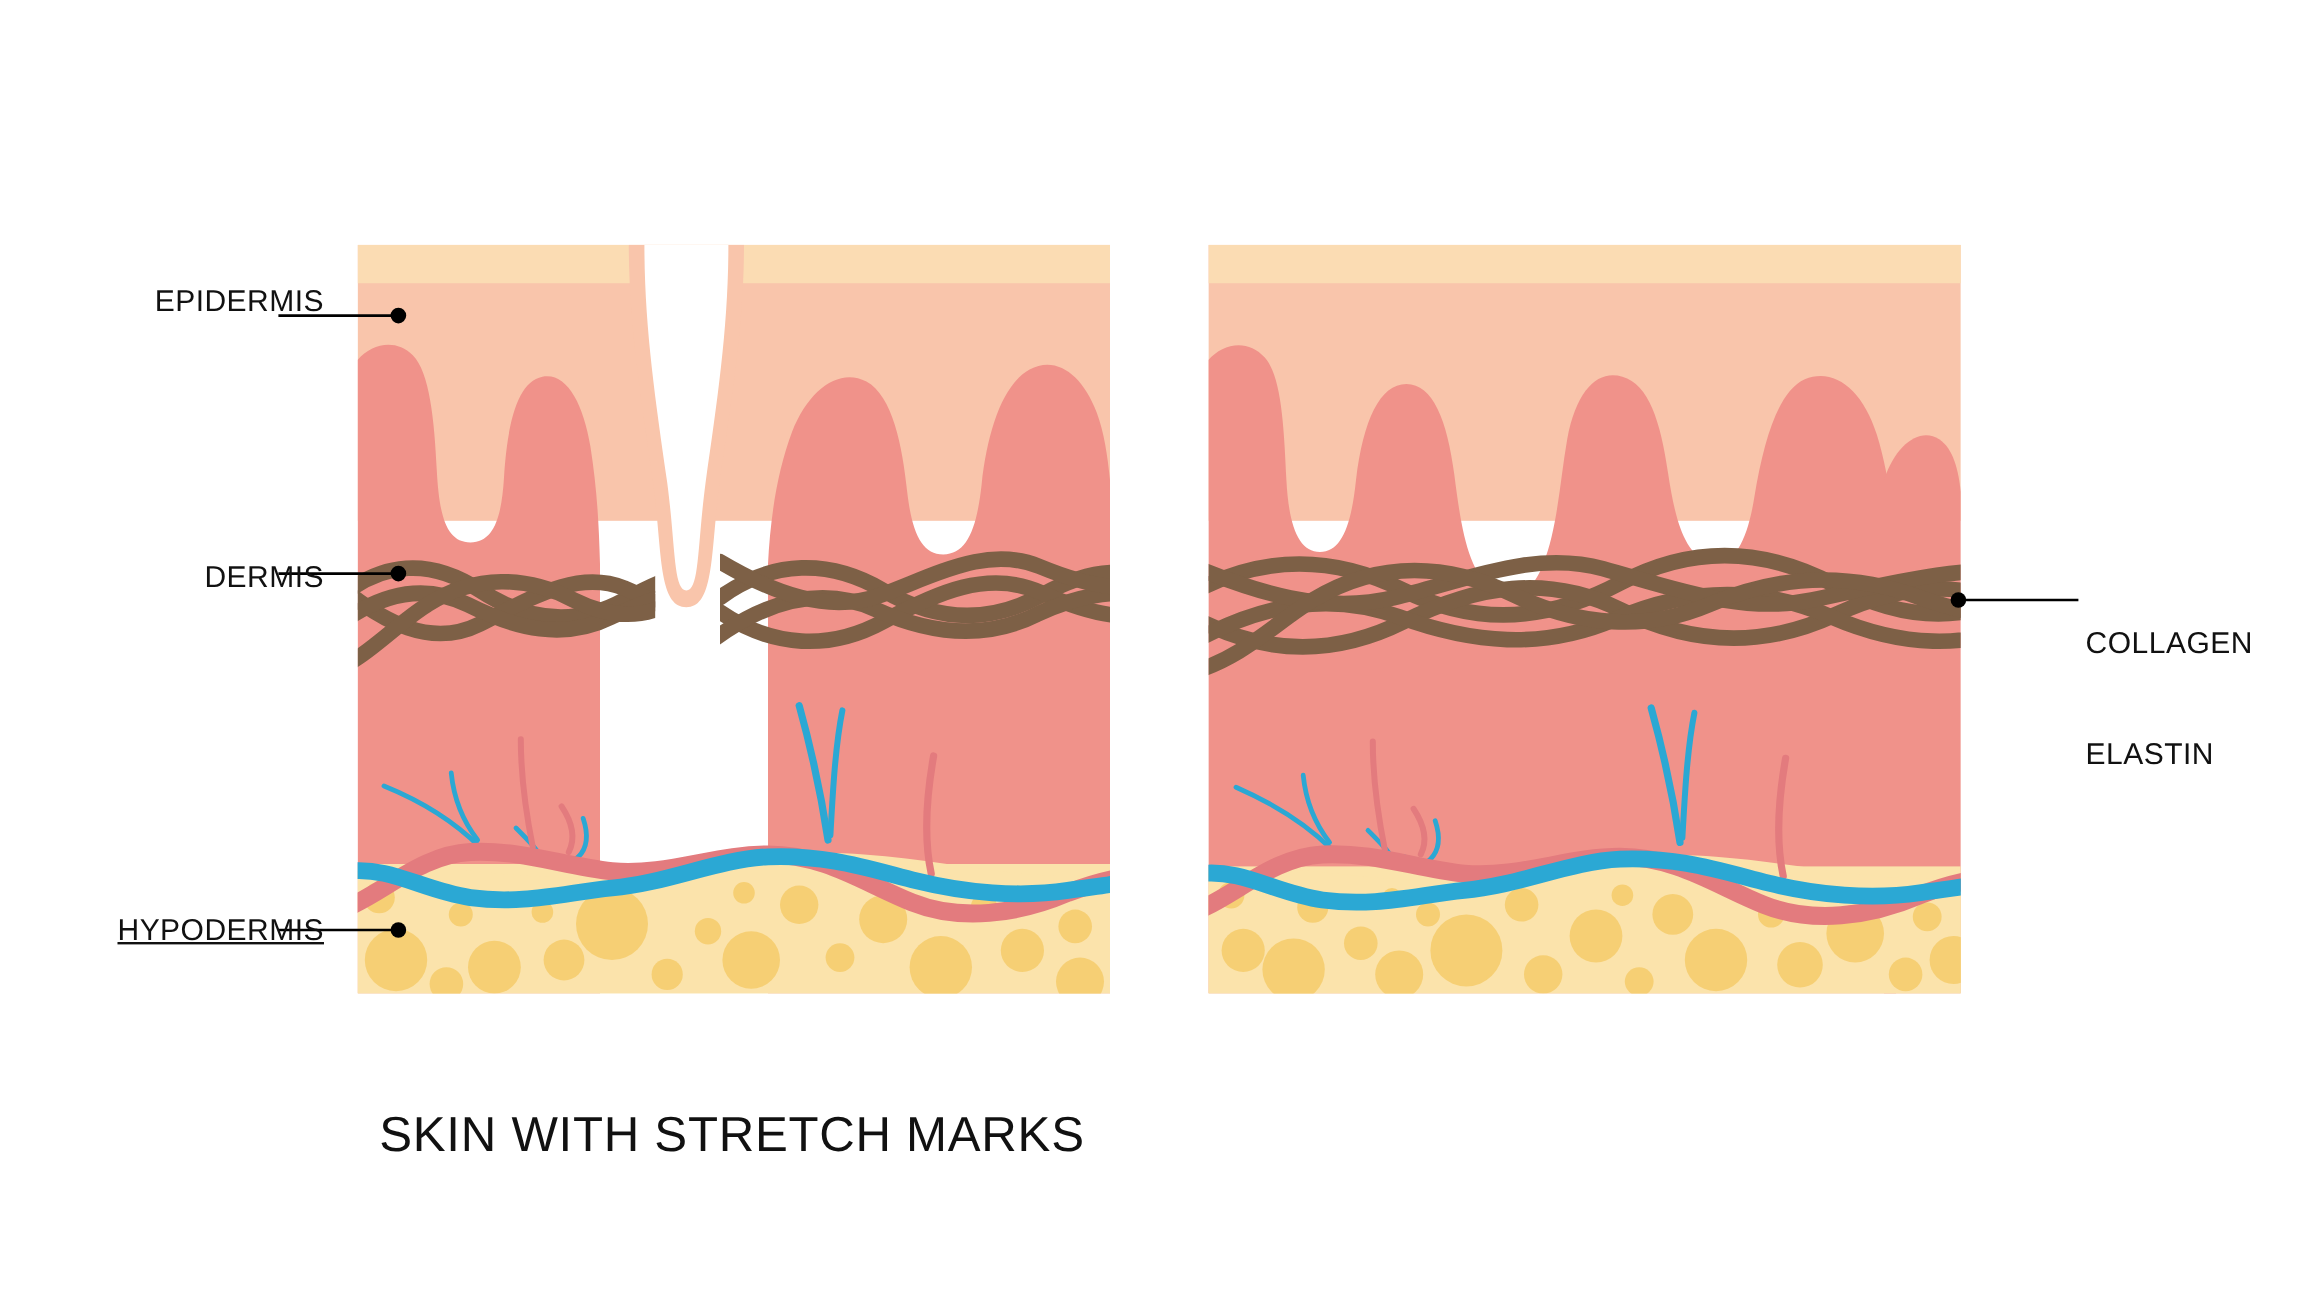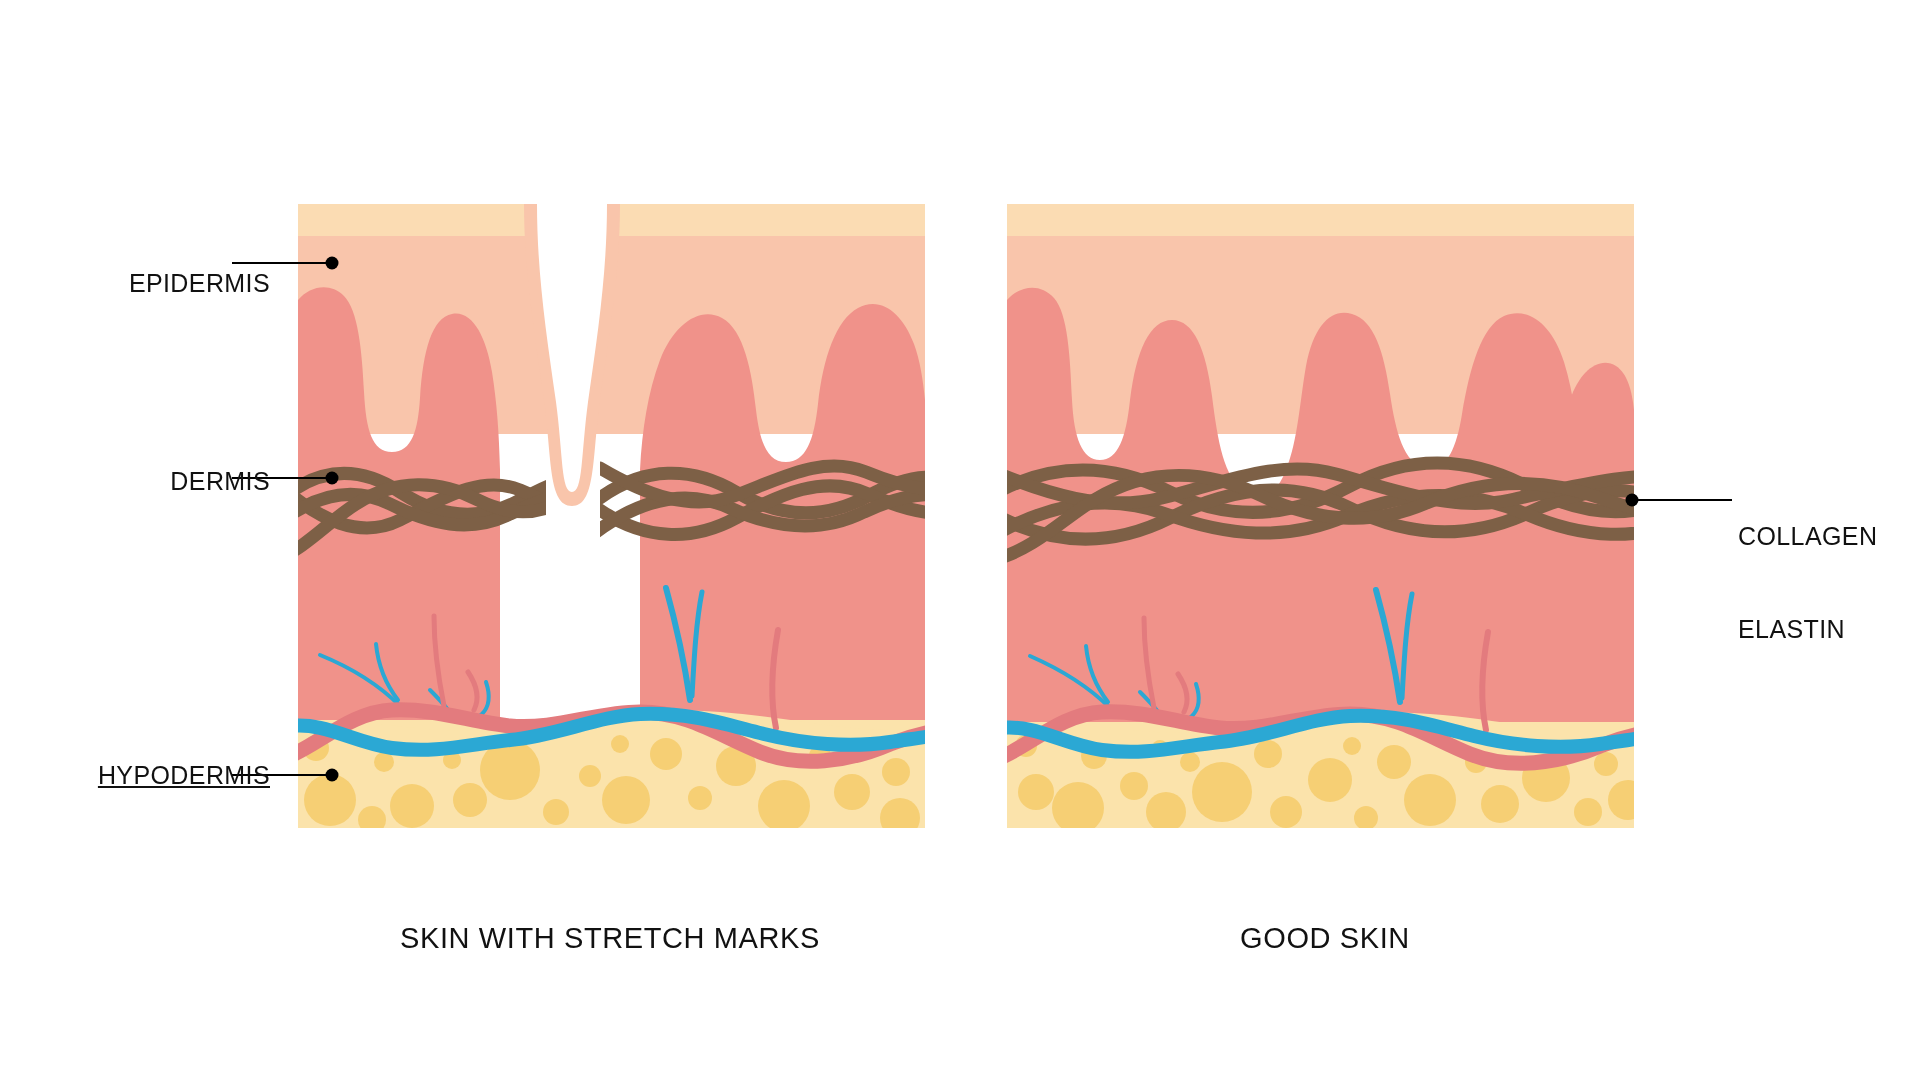--- a/index.html
+++ b/index.html
@@ -19,27 +19,27 @@
     color:#111111;
     letter-spacing:0.4px;
     white-space:pre;
     line-height:31px;
   }
   .lbl-right{text-align:left;}
   .lbl-left{text-align:right;}
   .caption{
     position:absolute;
     font-family:"Liberation Sans", sans-serif;
-    font-size:29px;
+    font-size:41px;
     color:#111111;
     letter-spacing:0.6px;
     white-space:pre;
     text-align:center;
   }
-  #lbl-epidermis{left:30px;top:268px;width:240px;}
+  #lbl-epidermis{left:30px;top:236px;width:240px;}
   #lbl-dermis{left:30px;top:466px;width:240px;}
   #lbl-hypodermis{left:10px;top:760px;width:260px;text-decoration:underline;}
   #lbl-collagen{left:1738px;top:459px;width:200px;}
   #cap-left{left:240px;top:922px;width:740px;}
   #cap-right{left:1110px;top:922px;width:430px;}
 </style>
 </head>
 <body>
 
 <div class="stage">
@@ -294,15 +294,14 @@
 
 <div class="lbl lbl-left" id="lbl-hypodermis">HYPODERMIS</div>
 
 <div class="lbl lbl-right" id="lbl-collagen">
   <div>COLLAGEN</div>
   <div>ELASTIN</div>
 </div>
 
 <div class="caption" id="cap-left">SKIN WITH STRETCH MARKS</div>
 
-<div class="caption" id="cap-right">GOOD SKIN</div>
 
 </div>
 
 </body></html>

